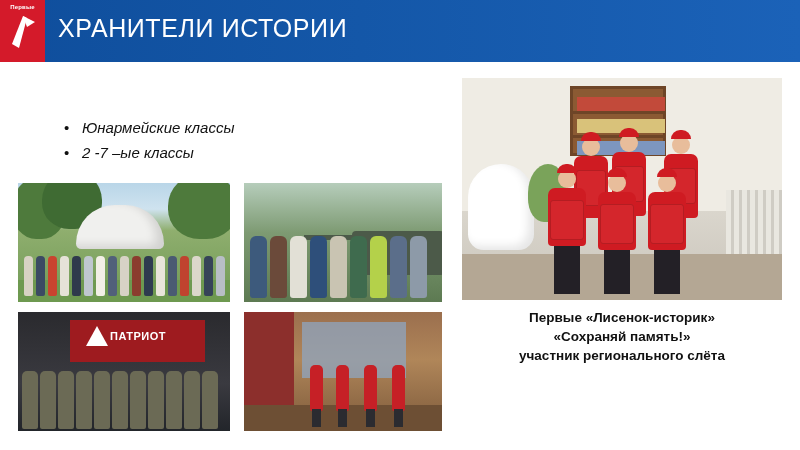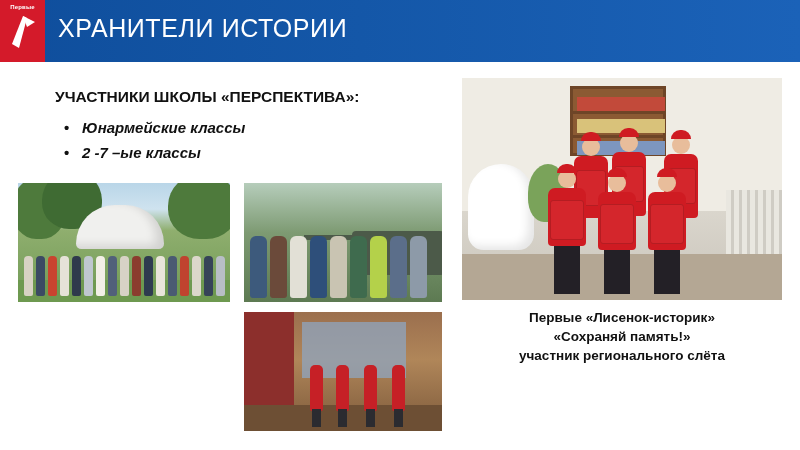--- a/index.html
+++ b/index.html
@@ -73,21 +73,20 @@
     padding: 0;
     list-style: none;
   }
   .bullets li {
     position: relative;
     font-size: 15px;
     color: #111111;
     line-height: 25px;
     padding-left: 22px;
     font-style: italic;
-    font-weight: bold;
   }
   .bullets li::before {
     content: "•";
     position: absolute;
     left: 4px; top: 0;
     font-style: normal;
     font-size: 15px;
   }
 
   
@@ -166,21 +165,20 @@
     <div class="logo-block">
       <div class="logo-word">Первые</div>
       <svg class="logo-mark" viewBox="0 0 28 40">
         <path d="M3 30 L14 2 L18 4 L10 34 Z" fill="#ffffff"></path>
         <path d="M14 2 L26 8 L18 13 Z" fill="#ffffff"></path>
       </svg>
     </div>
     <div class="header-title">ХРАНИТЕЛИ ИСТОРИИ</div>
   </div>
 
-  <div class="subtitle">УЧАСТНИКИ ШКОЛЫ «ПЕРСПЕКТИВА»:</div>
   <ul class="bullets">
     <li>Юнармейские классы</li>
     <li>2 -7 –ые классы</li>
   </ul>
 
   <div class="photo" id="photo1">
     <div class="bg"></div>
     <div class="tree" style="left:-6px;top:-6px;width:54px;height:62px;"></div>
     <div class="tree" style="left:24px;top:-12px;width:60px;height:58px;background:#3f6b33;"></div>
     <div class="tree" style="left:150px;top:-10px;width:70px;height:66px;"></div>
@@ -213,20 +211,37 @@
     <div class="pers" style="left:26px;background:#6b4a3a;"></div>
     <div class="pers" style="left:46px;background:#e2e0d6;"></div>
     <div class="pers" style="left:66px;background:#2e4f7a;"></div>
     <div class="pers" style="left:86px;background:#c9c4b2;"></div>
     <div class="pers" style="left:106px;background:#3f6b4e;"></div>
     <div class="pers" style="left:126px;background:#b4d14a;"></div>
     <div class="pers" style="left:146px;background:#5b6e8a;"></div>
     <div class="pers" style="left:166px;background:#8d9aa8;"></div>
   </div>
 
+  <div class="photo" id="photo3">
+    <div class="bg"></div>
+    <div class="banner"></div>
+    <div class="star"></div>
+    <div class="bword">ПАТРИОТ</div>
+    <div class="cad" style="left:4px;"></div>
+    <div class="cad" style="left:22px;"></div>
+    <div class="cad" style="left:40px;"></div>
+    <div class="cad" style="left:58px;"></div>
+    <div class="cad" style="left:76px;"></div>
+    <div class="cad" style="left:94px;"></div>
+    <div class="cad" style="left:112px;"></div>
+    <div class="cad" style="left:130px;"></div>
+    <div class="cad" style="left:148px;"></div>
+    <div class="cad" style="left:166px;"></div>
+    <div class="cad" style="left:184px;"></div>
+  </div>
 
   <div class="photo" id="photo4">
     <div class="bg"></div>
     <div class="screen"></div>
     <div class="curtain"></div>
     <div class="floor"></div>
     <div class="perf" style="left:66px;"></div>
     <div class="perf" style="left:92px;"></div>
     <div class="perf" style="left:120px;"></div>
     <div class="perf" style="left:148px;"></div>

